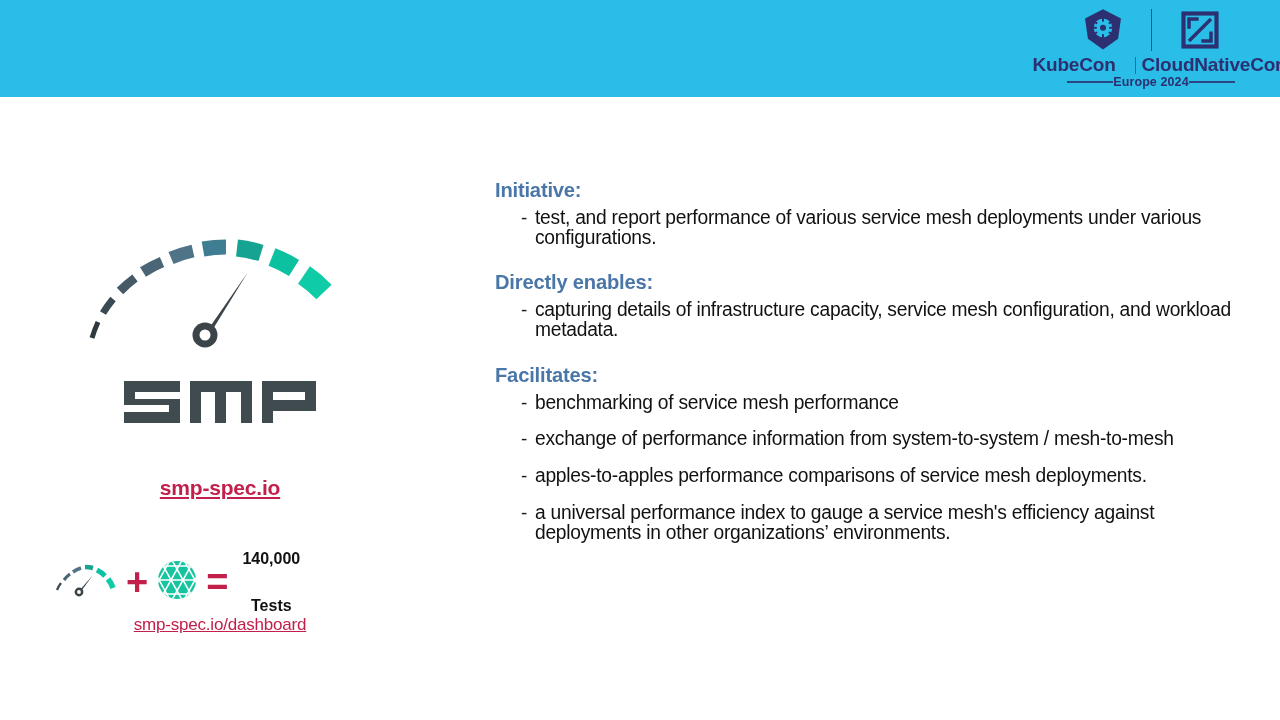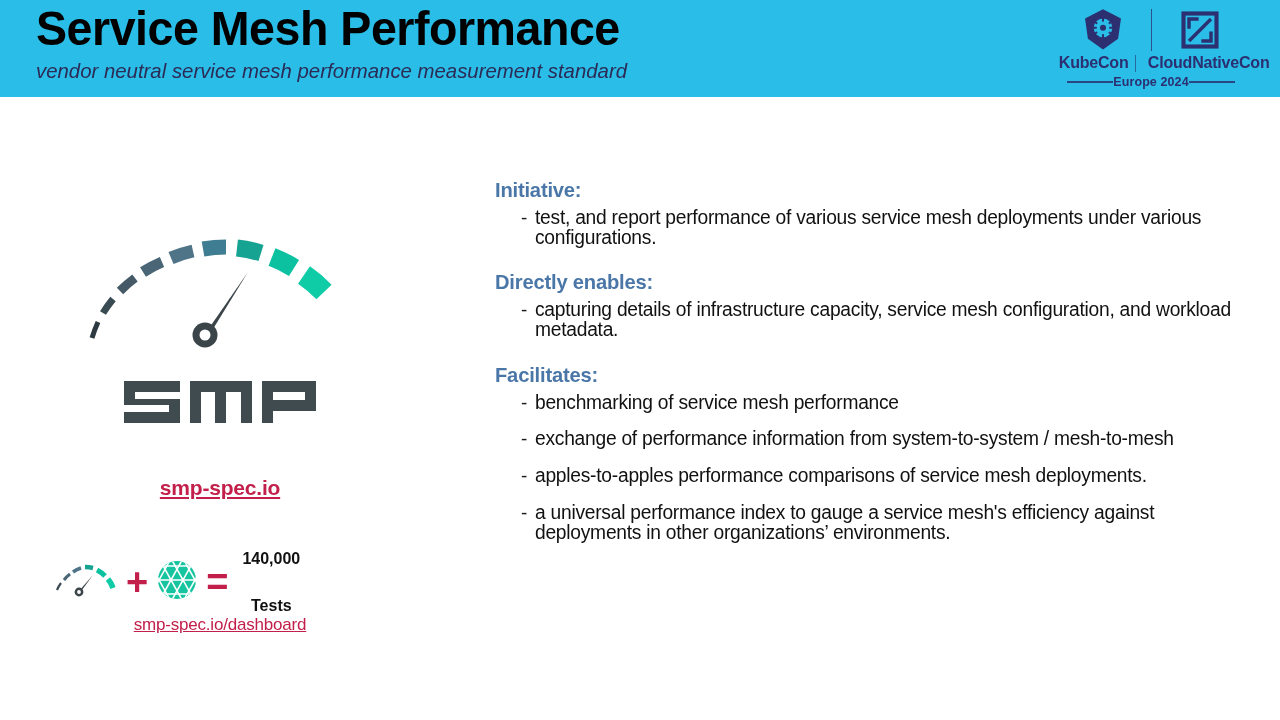--- a/index.html
+++ b/index.html
@@ -90,22 +90,22 @@
     position: absolute;
     left: 0;
     top: 50px;
     width: 242px;
     display: flex;
     align-items: center;
     justify-content: center;
   }
   .conf-name {
     width: 96px;
-    text-align: right;
-    font-size: 16px;
+    text-align: left;
+    font-size: 19px;
     font-weight: bold;
     color: #2C2F70;
     letter-spacing: -0.2px;
   }
   .conf-name.wide { width: 128px; }
   .conf-divider-2 {
     width: 1px;
     height: 17px;
     background: #2C2F70;
     opacity: 0.6;
@@ -254,24 +254,20 @@
   }
   .sec-initiative .bullet, .sec-enables .bullet { margin-bottom: 4px; }
   .sec-facilitates .bullet { margin-bottom: 17px; }
   .sec-initiative { margin-bottom: 22px; }
   .sec-enables { margin-bottom: 23px; }
 </style>
 </head>
 <body>
 
 <div class="header">
-  <div class="header-text">
-    <div class="header-title">Service Mesh Performance</div>
-    <div class="header-subtitle">vendor neutral service mesh performance measurement standard</div>
-  </div>
 
   <div class="conf-logo">
     <div class="conf-marks">
       <div class="conf-mark-left">
         <svg width="46" height="46" viewBox="0 0 64 64" aria-hidden="true">
           <path d="M32 3 L57 16 L53 44 L32 59 L11 44 L7 16 Z" fill="#2C2F70"></path>
           <circle cx="32" cy="29" r="13" fill="#29BDE8"></circle>
           <circle cx="32" cy="29" r="4.2" fill="#2C2F70"></circle>
           <g fill="#2C2F70">
             <rect x="30.6" y="12.5" width="2.8" height="8" rx="1"></rect>

